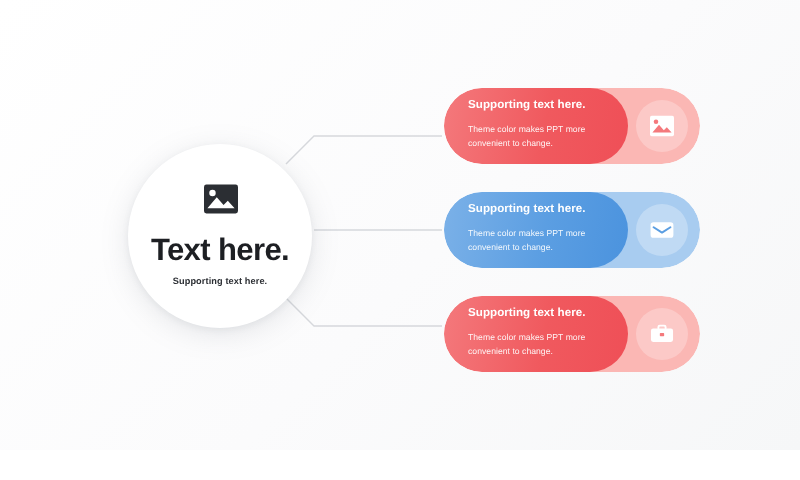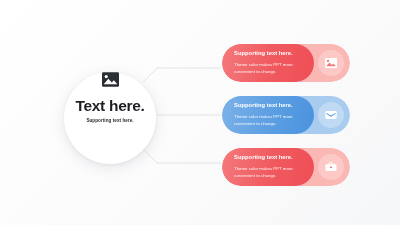--- a/index.html
+++ b/index.html
@@ -37,21 +37,21 @@
     top: 72px;
     width: 92px;
     height: 92px;
     border-radius: 50%;
     background: #ffffff;
     box-shadow: 0 3px 14px rgba(120,125,140,0.18),
                 0 1px 3px rgba(120,125,140,0.10);
     display: flex;
     flex-direction: column;
     align-items: center;
-    justify-content: flex-start;
+    justify-content: center;
   }
   .hub-icon {
     width: 17px;
     height: 15px;
     margin-bottom: 11px;
     display: block;
   }
   .hub-title {
     font-size: 15.5px;
     font-weight: bold;

